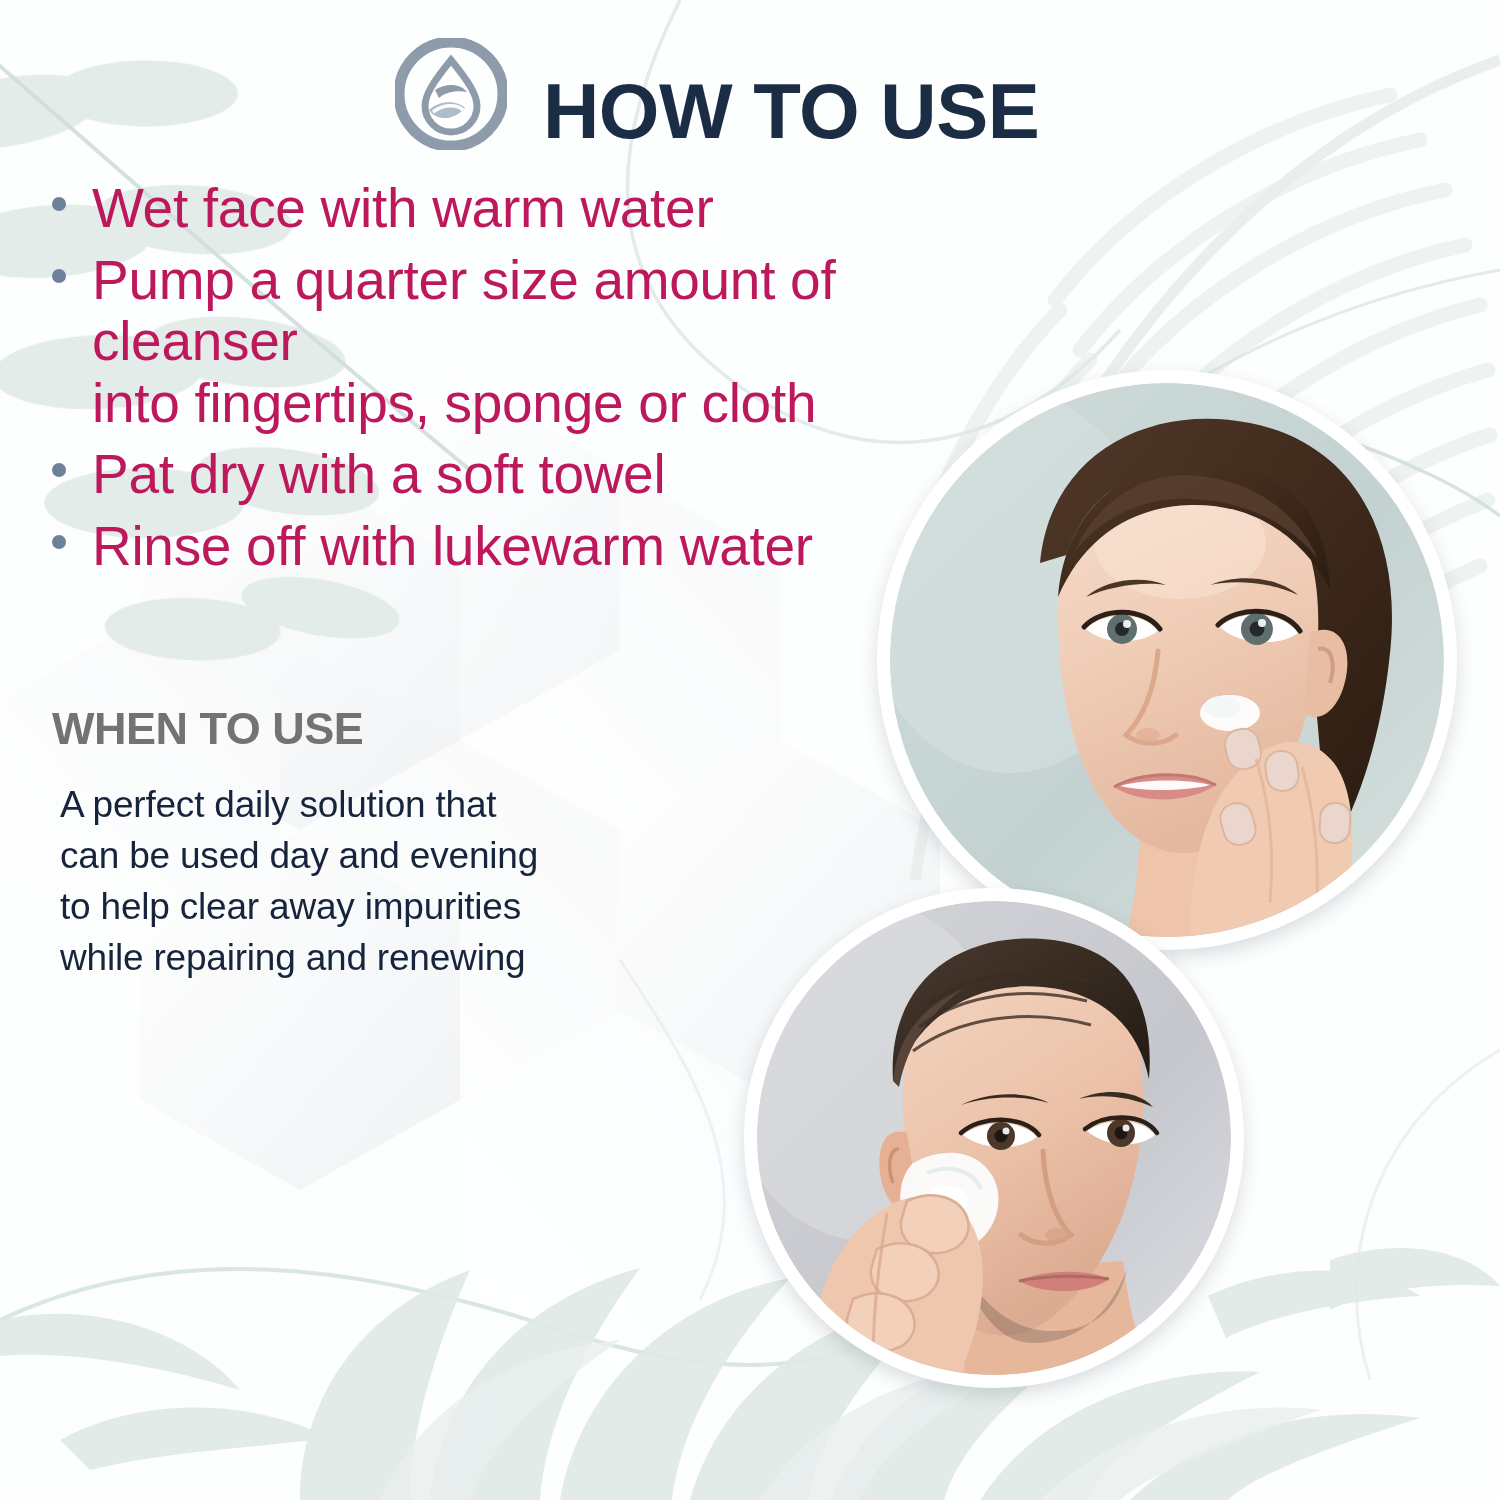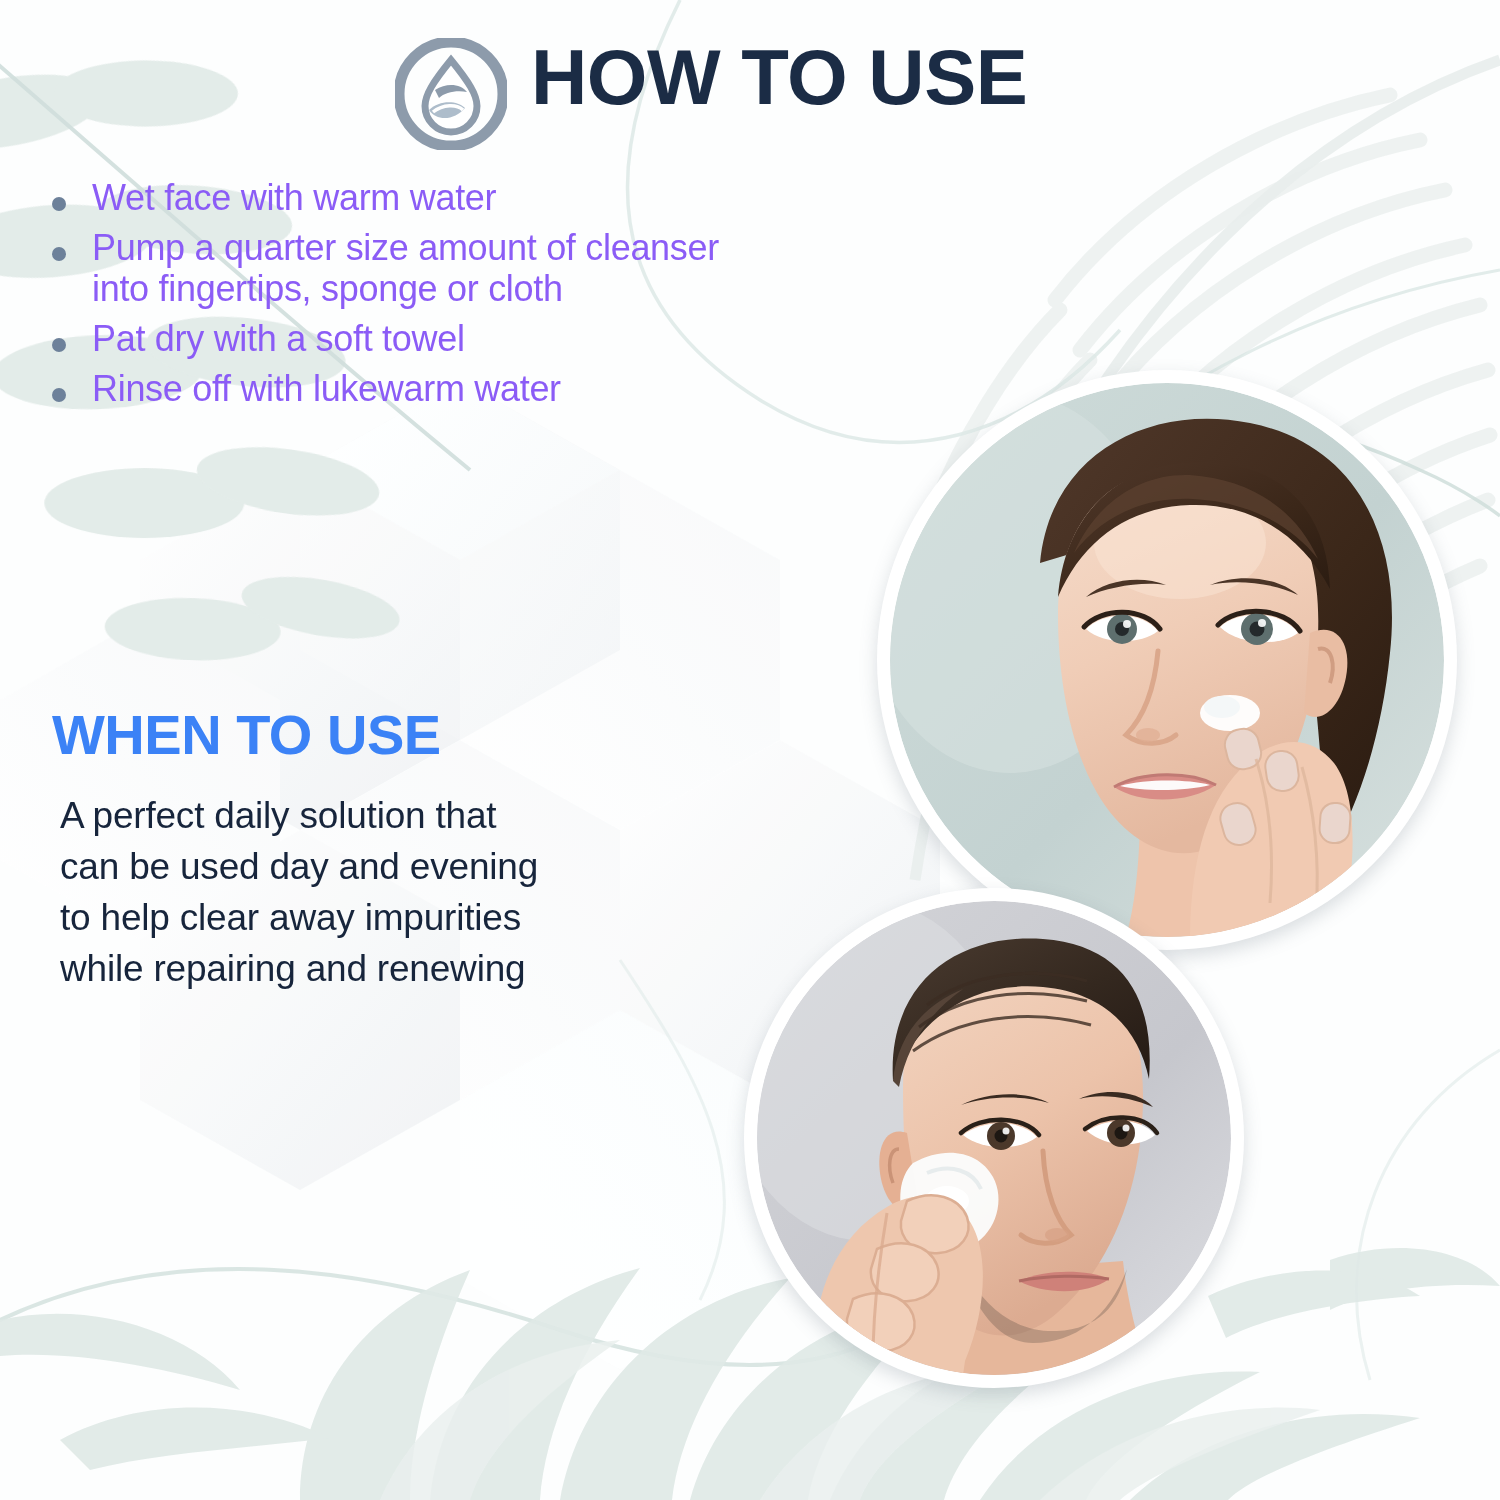--- a/index.html
+++ b/index.html
@@ -12,21 +12,21 @@
   }
   #stage{position:relative;width:1500px;height:1500px;overflow:hidden;background:#fdfefe;}
 
   
   .bg-layer{position:absolute;inset:0;pointer-events:none;}
   .bg-layer svg{display:block;width:1500px;height:1500px;}
 
   
   .header{
     position:absolute;top:38px;left:395px;
-    display:flex;align-items:flex-start;gap:24px;
+    display:flex;align-items:flex-end;gap:36px;
   }
   .logo-badge{width:112px;height:112px;flex:0 0 112px;position:relative;}
   .logo-badge svg{display:block;width:112px;height:112px;}
   .title-main{
     font-size:78px;font-weight:bold;color:#1b2c45;
     letter-spacing:-0.5px;line-height:1;white-space:nowrap;
     font-family:"Liberation Sans", sans-serif;
   }
 
   
@@ -34,28 +34,28 @@
     position:absolute;top:178px;left:52px;width:930px;
   }
   .step-row{
     display:flex;align-items:flex-start;gap:26px;margin-bottom:10px;
   }
   .bullet-dot{
     width:14px;height:14px;border-radius:50%;
     background:#6d819a;flex:0 0 14px;margin-top:19px;
   }
   .step-text{
-    font-size:36px;line-height:1.12;color:#8b5cf6;
+    font-size:55px;line-height:1.12;color:#be185d;
     font-weight:300;letter-spacing:-0.3px;
   }
 
   
   .section{position:absolute;left:52px;}
   .section-heading{
-    font-size:56px;font-weight:bold;color:#3b82f6;
+    font-size:45px;font-weight:bold;color:#737373;
     letter-spacing:-0.5px;line-height:1.04;margin:0 0 26px 0;
     white-space:pre-line;
   }
   .section-body{
     font-size:37px;line-height:1.38;color:#17253c;
     font-weight:300;letter-spacing:-0.2px;white-space:pre-line;margin:8px;
   }
   #when-block{top:706px;width:640px;}
   #potency-block{top:1088px;width:640px;}
   #potency-block .section-heading{margin-bottom:38px;}

